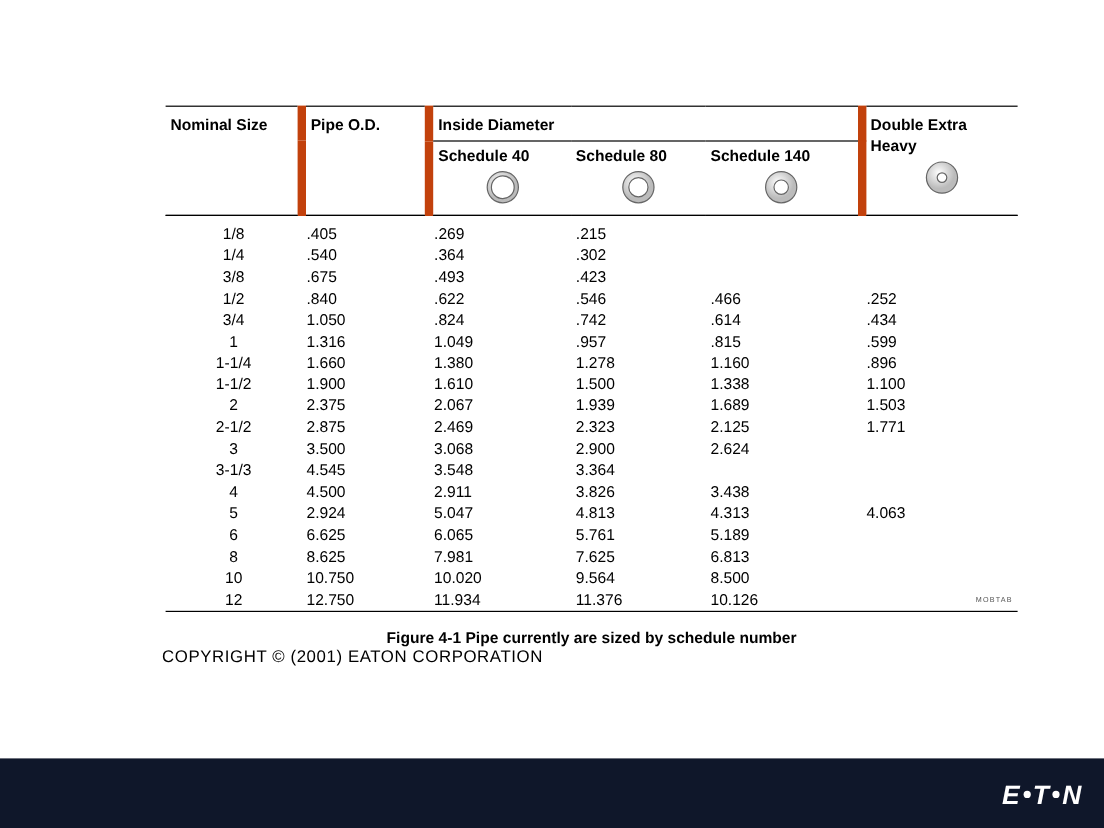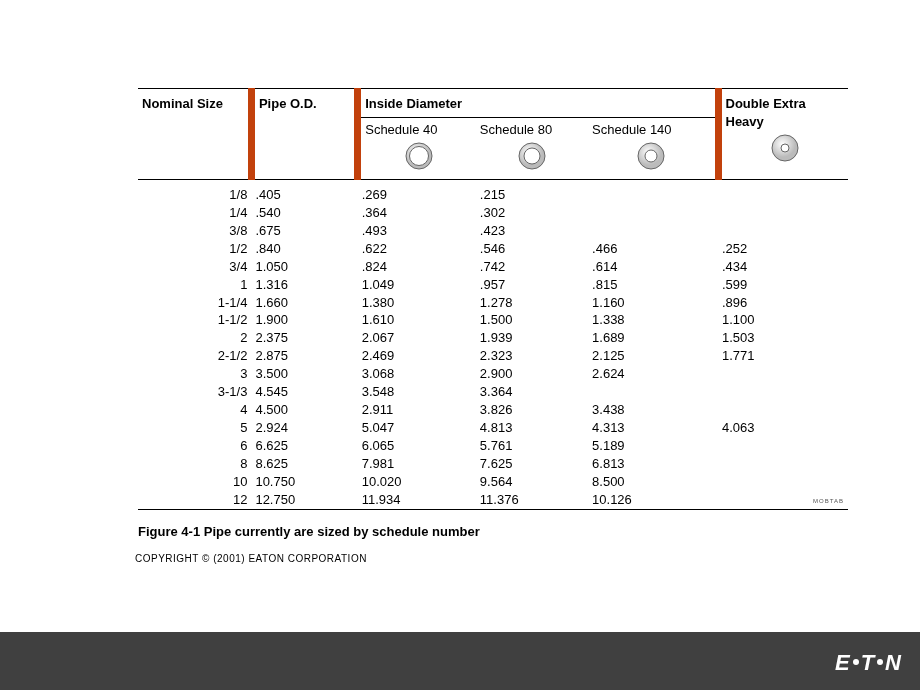--- a/index.html
+++ b/index.html
@@ -2,34 +2,34 @@
 <html><head>
 <meta charset="utf-8">
 <style>
   html,body{margin:0;padding:0;width:920px;height:690px;font-family:Arial,Helvetica,sans-serif;background:#fff;overflow:hidden}
   .page{position:relative;width:816px;height:690px}
   .content{position:absolute;left:138px;top:88px;width:710px}
   table{border-collapse:collapse;width:100%}
   th,td{padding:0;margin:0;text-align:left;font-size:13px;line-height:1.38;vertical-align:top}
   thead th{font-weight:bold;border-top:1px solid #000;border-bottom:1px solid #000}
   .row1 th{padding:6px 4px 4px 4px}
-  .row2 th{padding:3px 4px 4px 4px;font-weight:normal}
+  .row2 th{padding:3px 4px 4px 4px;font-weight:bold}
   .iconcell{text-align:center}
   tbody td{padding:0 4px}
   tbody tr:first-child td{padding-top:6px}
-  .c-nom{width:88px;text-align:right}
+  .c-nom{width:88px;text-align:center}
   .c-od{width:90px}
   .c-s40{width:100px}
   .c-s80{width:95px}
   .c-s160{width:110px}
   .c-deh{width:110px}
   .vsep{border-left:7px solid #c2410c}
-  .caption{text-align:left;font-weight:bold;font-size:13px;margin-top:14px}
-  .copyright{font-size:10px;letter-spacing:0.5px;margin-top:14px;margin-left:-3px}
-  .footer{position:absolute;left:0;bottom:0;width:920px;height:58px;background:#404040}
+  .caption{text-align:center;font-weight:bold;font-size:13px;margin-top:14px}
+  .copyright{font-size:14px;letter-spacing:0.5px;margin-left:-3px}
+  .footer{position:absolute;left:0;bottom:0;width:920px;height:58px;background:#0f172a}
   .logo{position:absolute;right:18px;bottom:14px;color:#fff;font-weight:900;font-style:italic;font-size:22px;letter-spacing:1px;font-family:Arial,Helvetica,sans-serif}
   .logo .dot{display:inline-block;width:6px;height:6px;background:#fff;border-radius:50%;vertical-align:middle;margin:0 2px;position:relative;top:-2px}
   svg.ring{display:block;margin:2px auto 4px auto}
   .tiny{font-size:6px;color:#555;letter-spacing:1px}
 </style>
 </head>
 <body>
 
 <div class="page">
   <div class="content">

